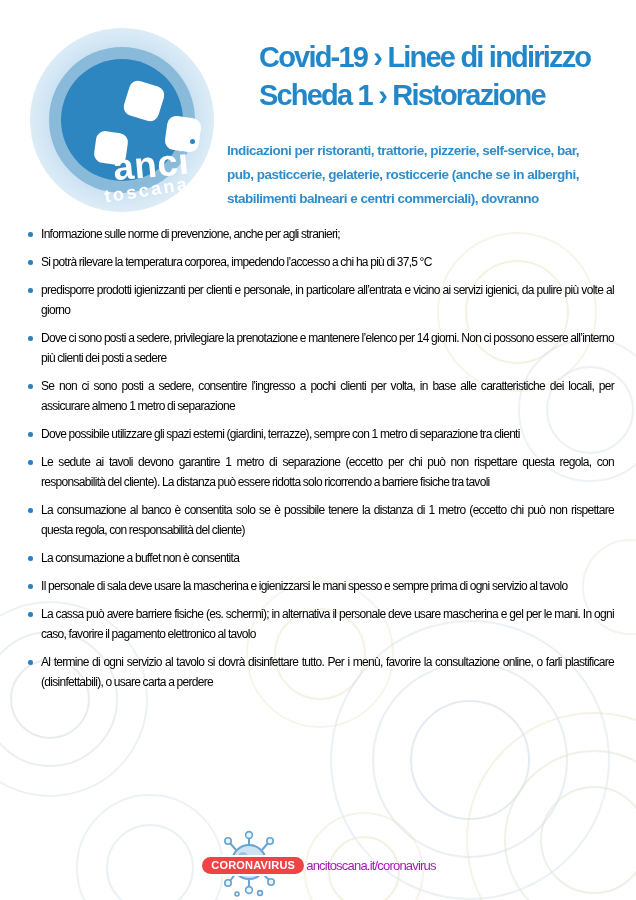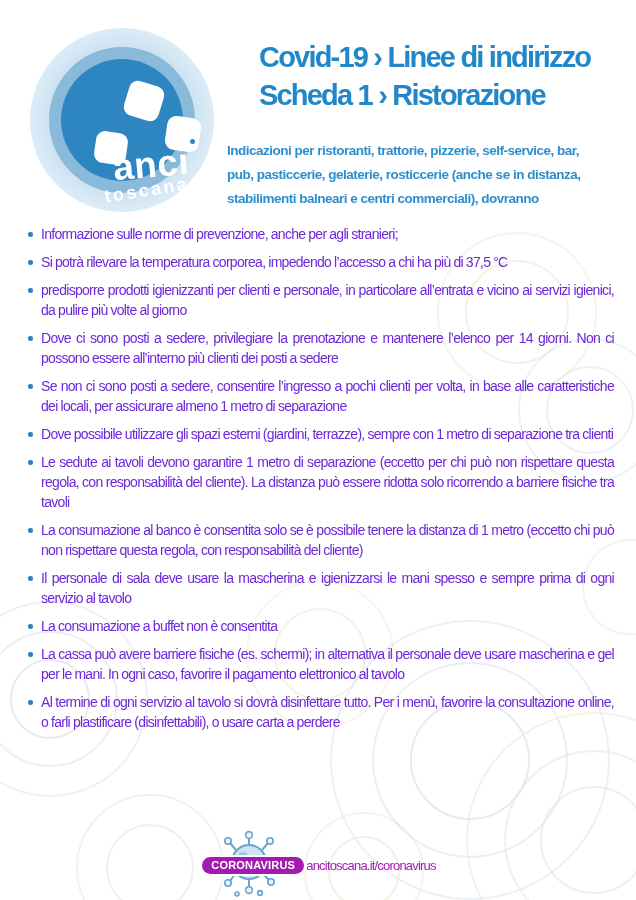--- a/index.html
+++ b/index.html
@@ -26,32 +26,32 @@
     letter-spacing:2.5px;transform:rotate(-9deg);line-height:1;}
   
   .titles{position:absolute;left:227px;top:38px;width:406px;z-index:1;}
   .title-line{color:#2287c8;font-weight:bold;font-size:29px;letter-spacing:-1.8px;line-height:38px;white-space:nowrap;margin-left:32px;}
   .subtitle{margin-top:25px;color:#2e8ecd;font-size:13.5px;letter-spacing:-0.5px;line-height:24px;font-weight:bold;}
   .subtitle span{display:block;white-space:nowrap;}
   
   .rules{position:absolute;left:28px;right:22px;top:224px;margin:0;padding:0;list-style:none;z-index:1;}
   .rules li{
     position:relative;padding-left:13px;margin-bottom:8px;
-    color:#6d28d9;font-size:14px;letter-spacing:-0.7px;word-spacing:-0.3px;
+    color:#000000;font-size:12px;letter-spacing:-0.7px;word-spacing:-0.3px;
     line-height:20px;text-align:justify;
   }
   .rules li::before{
     content:"";position:absolute;left:0;top:8px;width:4.5px;height:4.5px;border-radius:50%;background:#2a7fbc;
   }
   
   .footer{position:absolute;left:0;right:0;top:830px;height:70px;display:flex;
     align-items:center;justify-content:center;z-index:1;}
   .virus-unit{position:relative;width:98px;height:70px;margin-right:8px;flex:0 0 auto;}
   .virus-unit svg{position:absolute;left:0;top:0;}
-  .badge{position:absolute;left:0px;top:25px;background:#a21caf;color:#ffffff;
+  .badge{position:absolute;left:0px;top:25px;background:#ef4444;color:#ffffff;
     font-size:11px;font-weight:bold;letter-spacing:0.2px;padding:2px 9px 3px 9px;
     border-radius:11px;border:2px solid #ffffff;white-space:nowrap;}
   .site-link{color:#a21caf;font-size:13px;letter-spacing:-0.8px;text-decoration:none;white-space:nowrap;}
 </style>
 </head>
 <body>
 
 <div class="page">
 
   <div class="deco" style="left:465px;top:260px;width:100px;height:100px;border-color:#ece6c5;opacity:.5;"></div>
@@ -85,36 +85,36 @@
     <div class="sq-dot"></div>
     <div class="logo-anci">anci</div>
     <div class="logo-toscana">toscana</div>
   </div>
 
   <div class="titles">
     <div class="title-line">Covid-19 › Linee di indirizzo</div>
     <div class="title-line">Scheda 1 › Ristorazione</div>
     <div class="subtitle">
       <span>Indicazioni per ristoranti, trattorie, pizzerie, self-service, bar,</span>
-      <span>pub, pasticcerie, gelaterie, rosticcerie (anche se in distanza,</span>
+      <span>pub, pasticcerie, gelaterie, rosticcerie (anche se in alberghi,</span>
       <span>stabilimenti balneari e centri commerciali), dovranno</span>
     </div>
   </div>
 
   <ul class="rules">
     <li>Informazione sulle norme di prevenzione, anche per agli stranieri;</li>
     <li>Si potrà rilevare la temperatura corporea, impedendo l’accesso a chi ha più di 37,5 °C</li>
     <li>predisporre prodotti igienizzanti per clienti e personale, in particolare all’entrata e vicino ai servizi igienici, da pulire più volte al giorno</li>
     <li>Dove ci sono posti a sedere, privilegiare la prenotazione e mantenere l’elenco per 14 giorni. Non ci possono essere all’interno più clienti dei posti a sedere</li>
     <li>Se non ci sono posti a sedere, consentire l’ingresso a pochi clienti per volta, in base alle caratteristiche dei locali, per assicurare almeno 1 metro di separazione</li>
     <li>Dove possibile utilizzare gli spazi esterni (giardini, terrazze), sempre con 1 metro di separazione tra clienti</li>
     <li>Le sedute ai tavoli devono garantire 1 metro di separazione (eccetto per chi può non rispettare questa regola, con responsabilità del cliente). La distanza può essere ridotta solo ricorrendo a barriere fisiche tra tavoli</li>
     <li>La consumazione al banco è consentita solo se è possibile tenere la distanza di 1 metro (eccetto chi può non rispettare questa regola, con responsabilità del cliente)</li>
+    <li>La consumazione a buffet non è consentita</li>
     <li>Il personale di sala deve usare la mascherina e igienizzarsi le mani spesso e sempre prima di ogni servizio al tavolo</li>
-    <li>La consumazione a buffet non è consentita</li>
     <li>La cassa può avere barriere fisiche (es. schermi); in alternativa il personale deve usare mascherina e gel per le mani. In ogni caso, favorire il pagamento elettronico al tavolo</li>
     <li>Al termine di ogni servizio al tavolo si dovrà disinfettare tutto. Per i menù, favorire la consultazione online, o farli plastificare (disinfettabili), o usare carta a perdere</li>
   </ul>
 
   <div class="footer">
     <div class="virus-unit">
       <svg width="98" height="70" viewBox="0 0 98 70">
         <g stroke="#69a3cf" stroke-width="2" fill="none">
           <line x1="49" y1="15" x2="49" y2="7"></line>
           <line x1="62" y1="20" x2="68" y2="13"></line>

